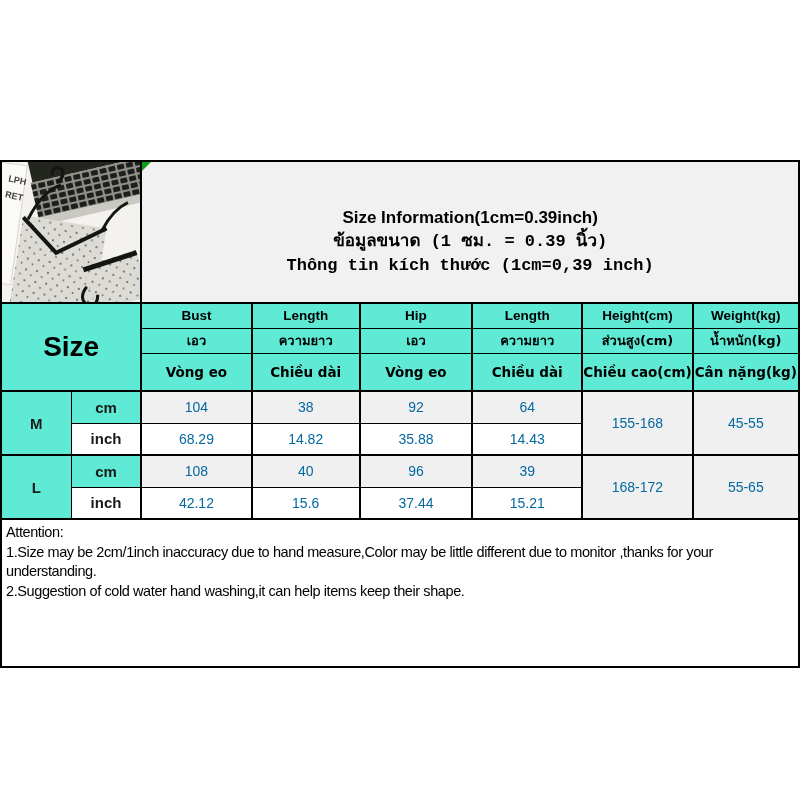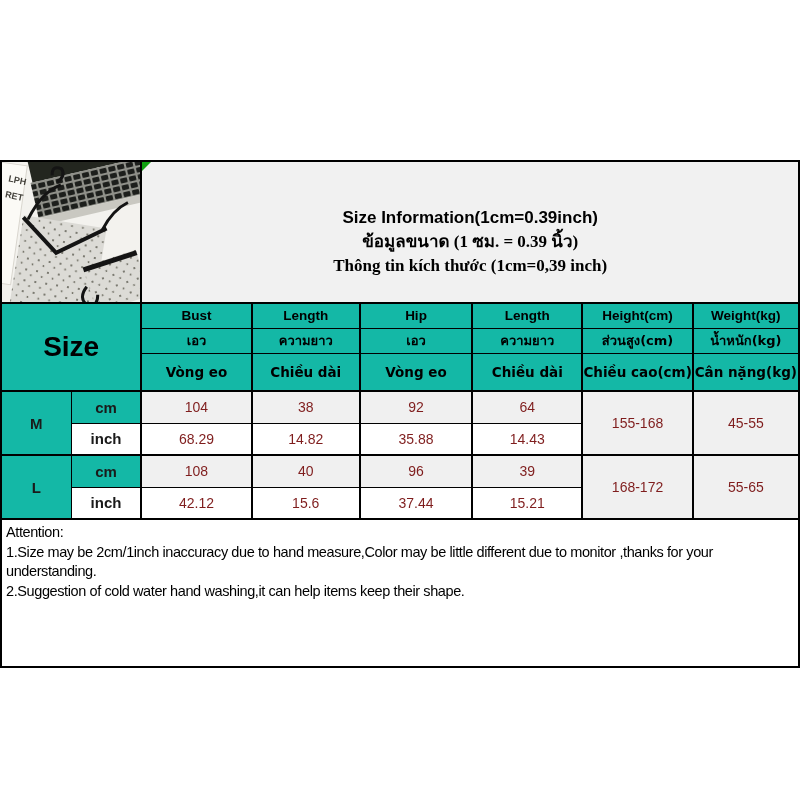--- a/index.html
+++ b/index.html
@@ -12,39 +12,39 @@
     border-collapse:collapse;table-layout:fixed;width:800px;
     border:2px solid #000;
   }
   td{
     border:1px solid #000;padding:0;text-align:center;vertical-align:middle;
     overflow:hidden;white-space:nowrap;
   }
   .b2l{border-left-width:2px;}
   .b2t{border-top-width:2px;}
   
-  .bg-head{background:#14b8a6;margin-top:32px;}
+  .bg-head{background:#5eead4;margin-top:32px;}
   .bg-title{background:#f1f1f1;}
   .bg-sub{background:#f0f0f0;}
   .bg-white{background:#ffffff;}
   
   .title-cell{position:relative;}
   .title-block{line-height:24px;font-size:17px;font-weight:bold;color:#000;margin-top:20px;}
-  .title-block .th,.title-block .vi{font-family:Liberation Serif, serif;}
+  .title-block .th,.title-block .vi{font-family:Liberation Mono, monospace;}
   .corner-marker{
     position:absolute;top:0;left:0;width:0;height:0;
     border-top:9px solid #0fa00f;border-right:9px solid transparent;
   }
   .size-word{font-size:28px;font-weight:bold;color:#000;}
   .hdr-en,.hdr-vi{font-size:13.5px;font-weight:bold;color:#000;}
   .hdr-th{font-size:13px;font-weight:bold;color:#000;font-family:"DejaVu Sans",sans-serif;}
   .hdr-vi{font-family:"DejaVu Sans",sans-serif;}
   .size-letter{font-size:15px;font-weight:bold;}
   .unit-label{font-size:15px;font-weight:bold;}
-  .val{font-size:14px;color:#7f1d1d;}
+  .val{font-size:14px;color:#0369a1;}
   .attention-cell{
     text-align:left;vertical-align:top;background:#fff;
   }
   .attention-inner{
     padding:3px 4px 0 4px;font-size:14.5px;line-height:19.5px;color:#000;
     letter-spacing:-0.4px;white-space:normal;
   }
   .photo-cell{background:#f6f5f2;}
   .photo-cell svg{display:block;}
 </style>

